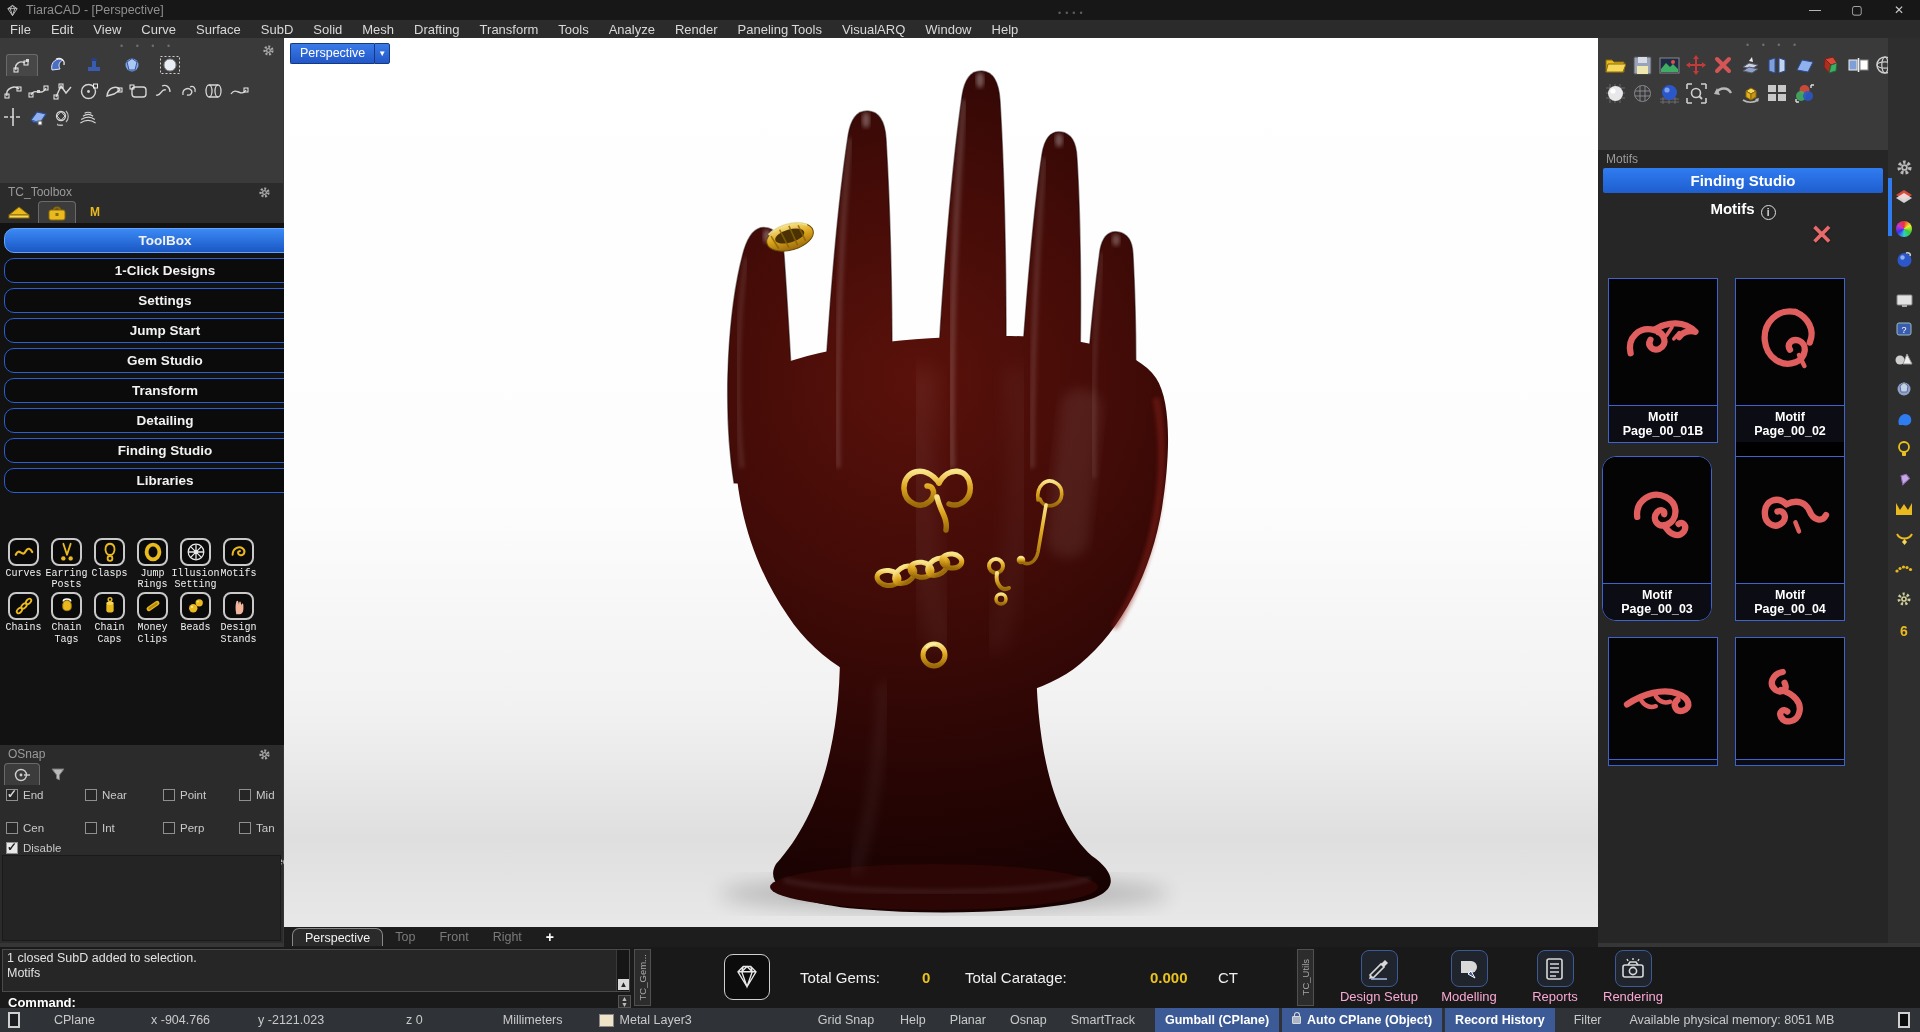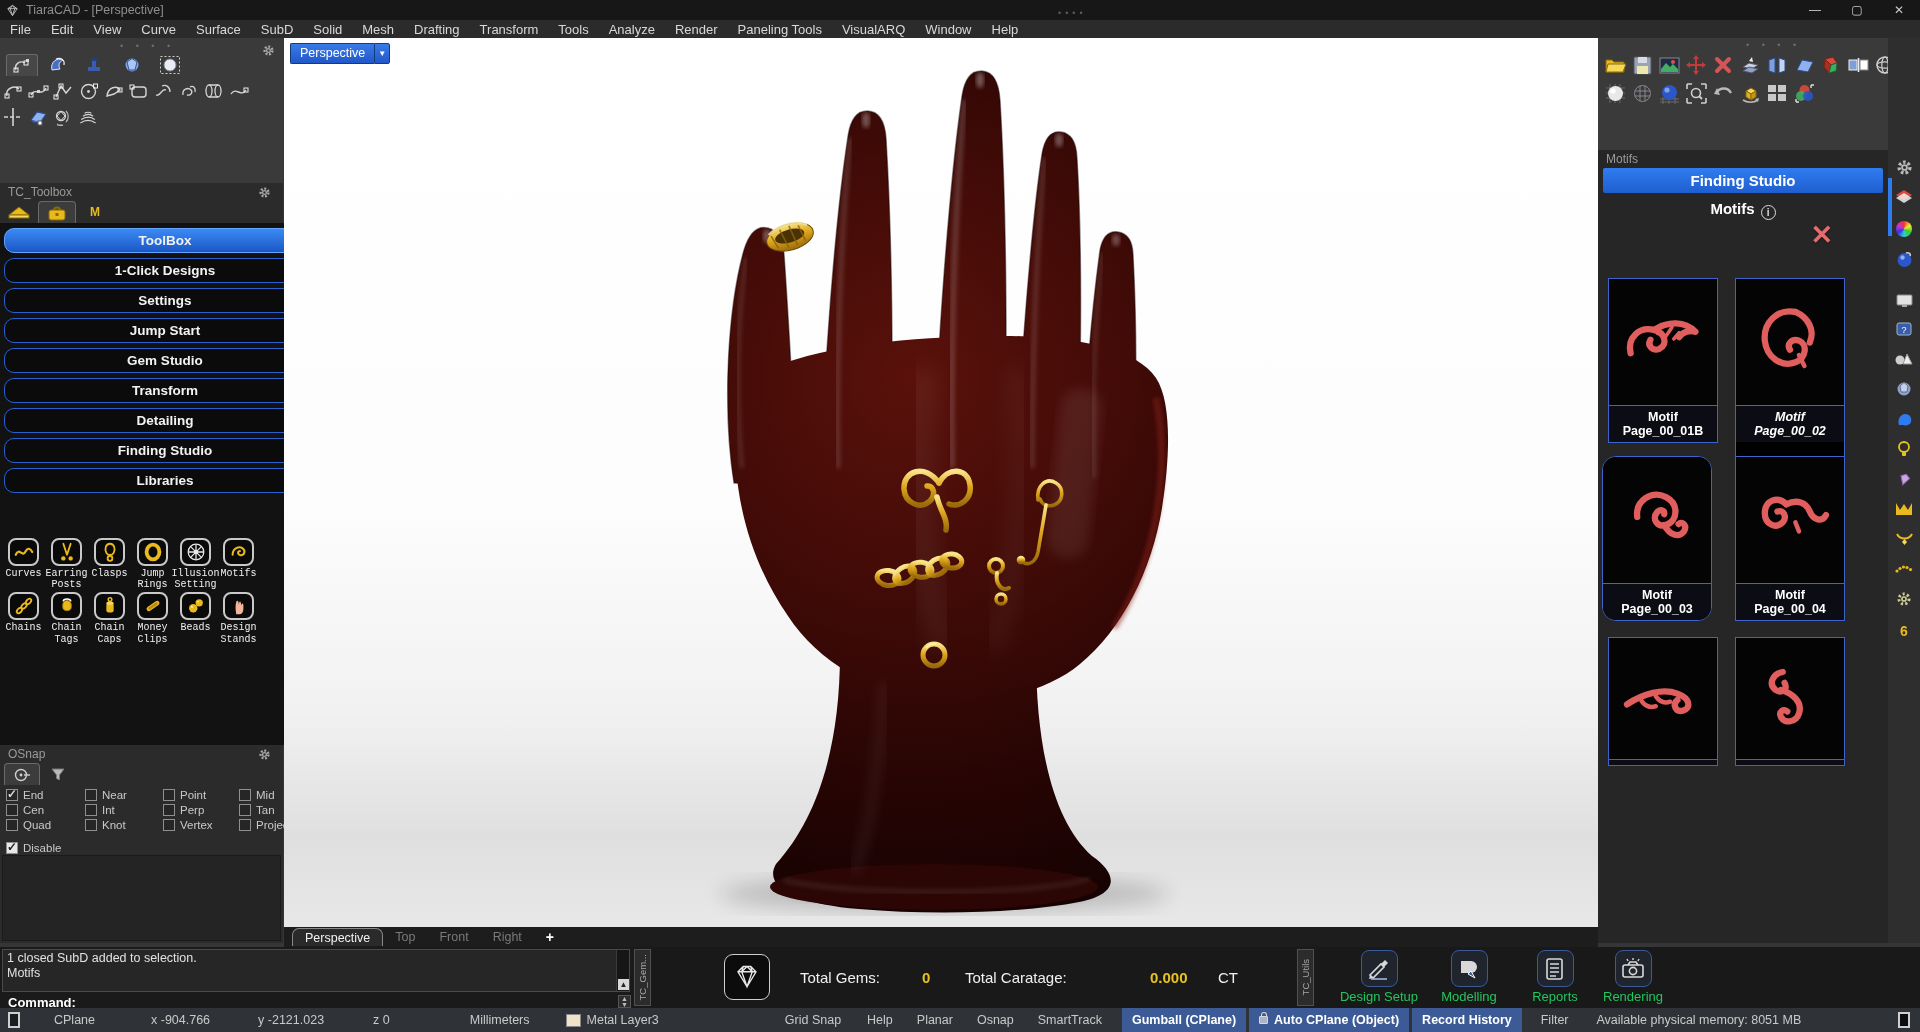--- a/index.html
+++ b/index.html
@@ -53,21 +53,21 @@
   .lib-ico { width:31px; height:28px; border:2px solid #c9c9c9; border-radius:8px; background:#0a0a0a;
     display:flex; align-items:center; justify-content:center; }
   .lib-label { margin-top:2px; color:#f0f0f0; font-size:10px; line-height:1.12; text-align:center; min-height:22px; }
 
   
   #osnap { position:absolute; left:0; top:745px; width:283px; height:198px; background:#2b2b2b; }
   #osnap-tabs { position:absolute; left:4px; top:18px; display:flex; }
   .os-tab { width:36px; height:22px; display:flex; align-items:center; justify-content:center; }
   .os-tab.sel { background:#3c3c3c; border:1px solid #6a6a6a; border-bottom:none; border-radius:4px 4px 0 0; }
   #osnap-grid { position:absolute; left:6px; top:44px; width:272px;
-    display:grid; grid-template-columns:79px 78px 76px auto; row-gap:3px; }
+    display:grid; grid-template-columns:79px 78px 76px auto; row-gap:21px; }
   .oschk { display:flex; align-items:center; color:#c9c9c9; font-size:11.5px; gap:5px; cursor:pointer; }
   .cb { width:12px; height:12px; border:1px solid #8f8f8f; background:#262626; position:relative; flex:0 0 auto; }
   .cb.checked::after { content:"✓"; position:absolute; left:0px; top:-3px; color:#d8d8d8; font-size:12px; font-weight:bold; }
   .cb.checked.light { background:#e8e8e8; } .cb.checked.light::after { color:#222; }
   #below-osnap { position:absolute; left:2px; top:855px; width:279px; height:86px; background:#242424; border:1px solid #1a1a1a; }
 
   
   #viewport { position:absolute; left:284px; top:38px; width:1314px; height:889px;
     background:linear-gradient(180deg,#ffffff 0%,#fdfdfd 52%,#f1f1f1 76%,#dfdfdf 90%,#e8e8e8 100%); overflow:hidden; }
   #vp-label { position:absolute; left:6px; top:5px; display:flex; cursor:pointer; }
@@ -121,21 +121,21 @@
   .vtab-strip span { writing-mode:vertical-rl; transform:rotate(180deg); color:#a8a8a8; font-size:9.5px; }
   #gems-bar { position:absolute; left:652px; top:0; width:643px; height:61px; background:#191919; }
   .gem-ico-box { position:absolute; left:72px; top:7px; width:46px; height:46px; border:1.5px solid #cfcfcf; border-radius:9px;
     display:flex; align-items:center; justify-content:center; background:#0c0c0c; }
   #gems-bar .lbl { position:absolute; top:22px; color:#f0f0f0; font-size:15px; }
   #gems-bar .val { position:absolute; top:22px; color:#e9c21e; font-size:15px; font-weight:bold; }
   #modes { position:absolute; left:1318px; top:0; width:602px; height:61px; background:#191919; }
   .mode { position:absolute; top:3px; width:90px; display:flex; flex-direction:column; align-items:center; cursor:pointer; }
   .mode-ico { width:37px; height:37px; border:1px solid #3c5a96; border-radius:8px; background:#20242c;
     display:flex; align-items:center; justify-content:center; }
-  .mode-label { margin-top:2px; color:#22c55e; font-size:13px; white-space:nowrap; }
+  .mode-label { margin-top:2px; color:#f9a8d4; font-size:13px; white-space:nowrap; }
 
   
   #statusbar { position:absolute; left:0; top:1008px; width:1920px; height:24px; background:#2f3338;
     display:flex; align-items:center; color:#c9c9c9; font-size:12.5px; }
   #statusbar .seg { white-space:nowrap; }
   .sb-toggle { padding:0 6px; cursor:pointer; }
   .sb-active { background:#3c5a96; color:#fff; height:24px; display:flex; align-items:center; padding:0 10px;
     font-weight:bold; margin-right:3px; cursor:pointer; }
   .sb-swatch { width:15px; height:13px; background:#efe3c8; border:1px solid #888; display:inline-block; margin-right:6px; }
   .sb-icon { width:12px; height:16px; border:2px solid #cfcfcf; background:#1b1d20; }
@@ -822,21 +822,21 @@
           <svg width="90" height="95" viewBox="0 0 100 100">
         <g fill="none" stroke="#e15e5e" stroke-width="7" stroke-linecap="round" stroke-linejoin="round">
           <path d="M14,62 C10,44 24,32 40,36 C52,39 56,52 46,57 C39,60 32,54 36,47"></path>
           <path d="M40,36 C56,26 74,26 86,38 C80,36 72,38 68,44"></path>
           <path d="M44,40 L48,30 M54,42 L60,33 M62,46 L68,39" stroke-width="4"></path>
         </g>
           </svg>
         </div>
       <div class="tile-label">Motif Page_00_01B</div>
     </div>
-    <div class="tile" style="left:137px; top:128px; height:190px;font-style:italic;">
+    <div class="tile" style="left:137px; top:128px; height:190px;">
       <div class="tile-img">
           <svg width="90" height="95" viewBox="0 0 100 100">
         <g fill="none" stroke="#e15e5e" stroke-width="7" stroke-linecap="round" stroke-linejoin="round">
           <path d="M56,16 C36,12 20,28 22,48 C24,66 40,78 56,72 C68,67 70,52 60,48 C52,45 46,52 50,58"></path>
           <path d="M56,16 C70,22 78,36 72,50"></path>
           <path d="M60,64 L66,76" stroke-width="5"></path>
         </g>
           </svg>
         </div>
       <div class="tile-label">Motif Page_00_02</div>
@@ -1059,21 +1059,21 @@
         <span class="mode-label">Rendering</span>
       </div>
     </div>
   </div>
 
   <div id="statusbar">
     <span class="sb-icon" style="margin-left:8px;"></span>
     <span class="seg sb-toggle" style="margin-left:28px;">CPlane</span>
     <span class="seg" style="margin-left:50px;">x -904.766</span>
     <span class="seg" style="margin-left:48px;">y -2121.023</span>
-    <span class="seg" style="margin-left:49px;">z 0</span>
+    <span class="seg" style="margin-left:82px;">z 0</span>
     <span class="seg" style="margin-left:80px;">Millimeters</span>
     <span class="sb-swatch" style="margin-left:36px;"></span>
     <span class="seg">Metal Layer3</span>
     <span class="seg sb-toggle" style="margin-left:120px;">Grid Snap</span>
     <span class="seg sb-toggle" style="margin-left:14px;">Help</span>
     <span class="seg sb-toggle" style="margin-left:12px;">Planar</span>
     <span class="seg sb-toggle" style="margin-left:12px;">Osnap</span>
     <span class="seg sb-toggle" style="margin-left:12px;">SmartTrack</span>
     <span class="sb-active" style="margin-left:14px;">
         <span>Gumball (CPlane)</span>

